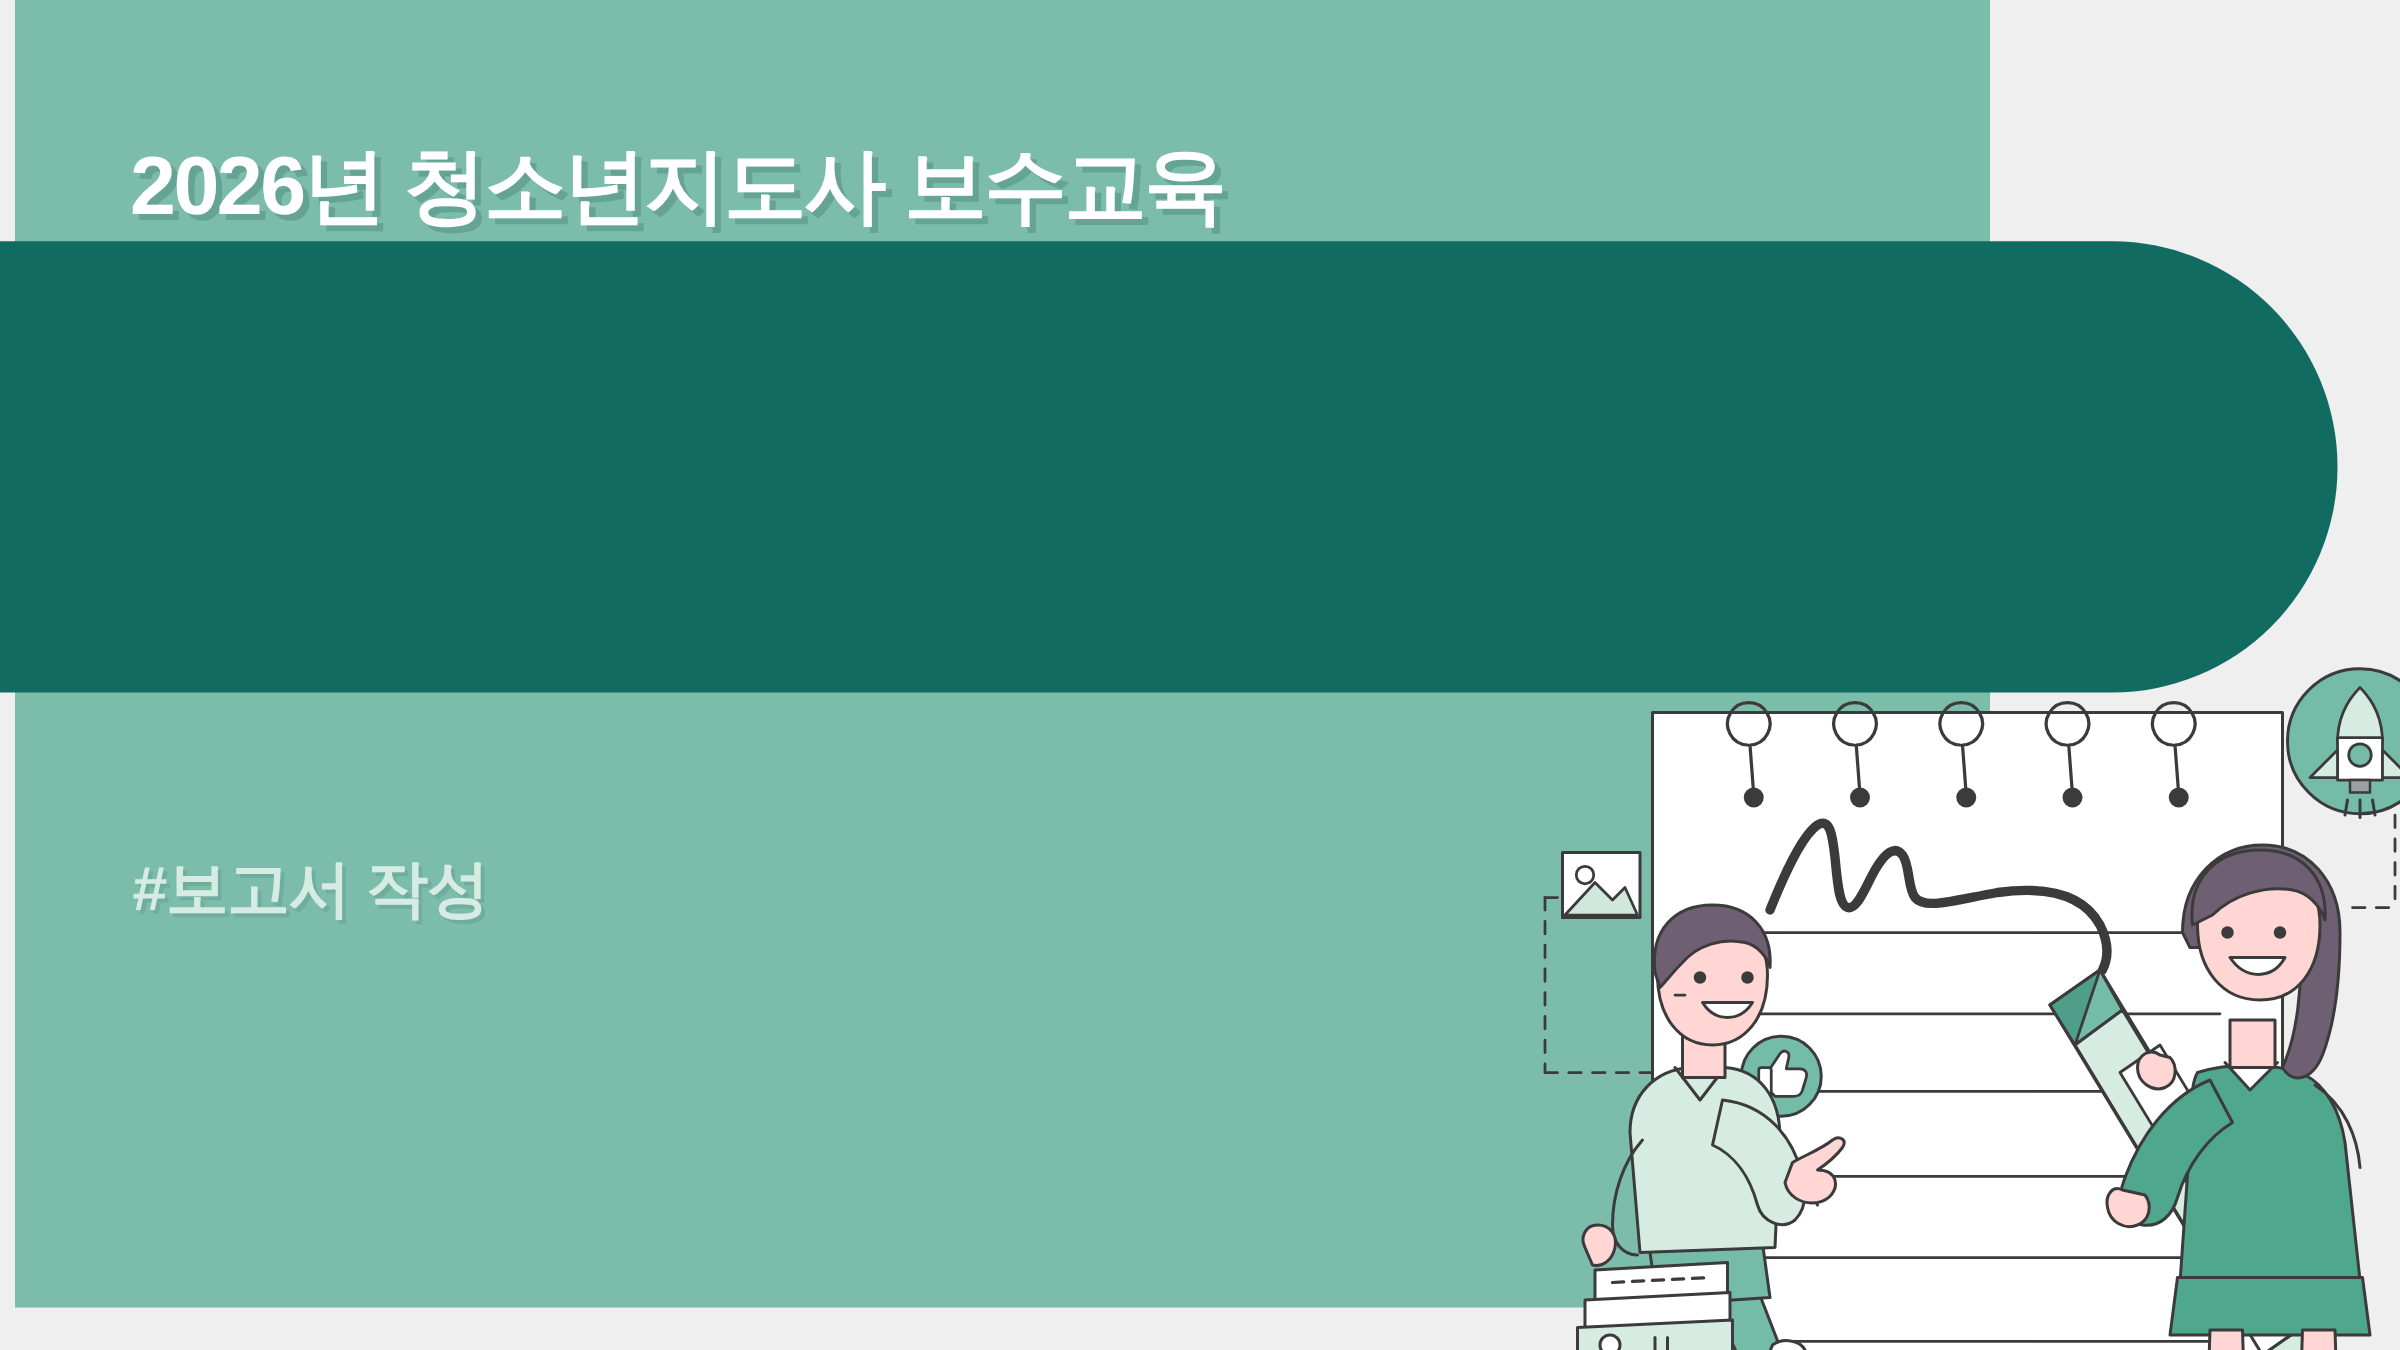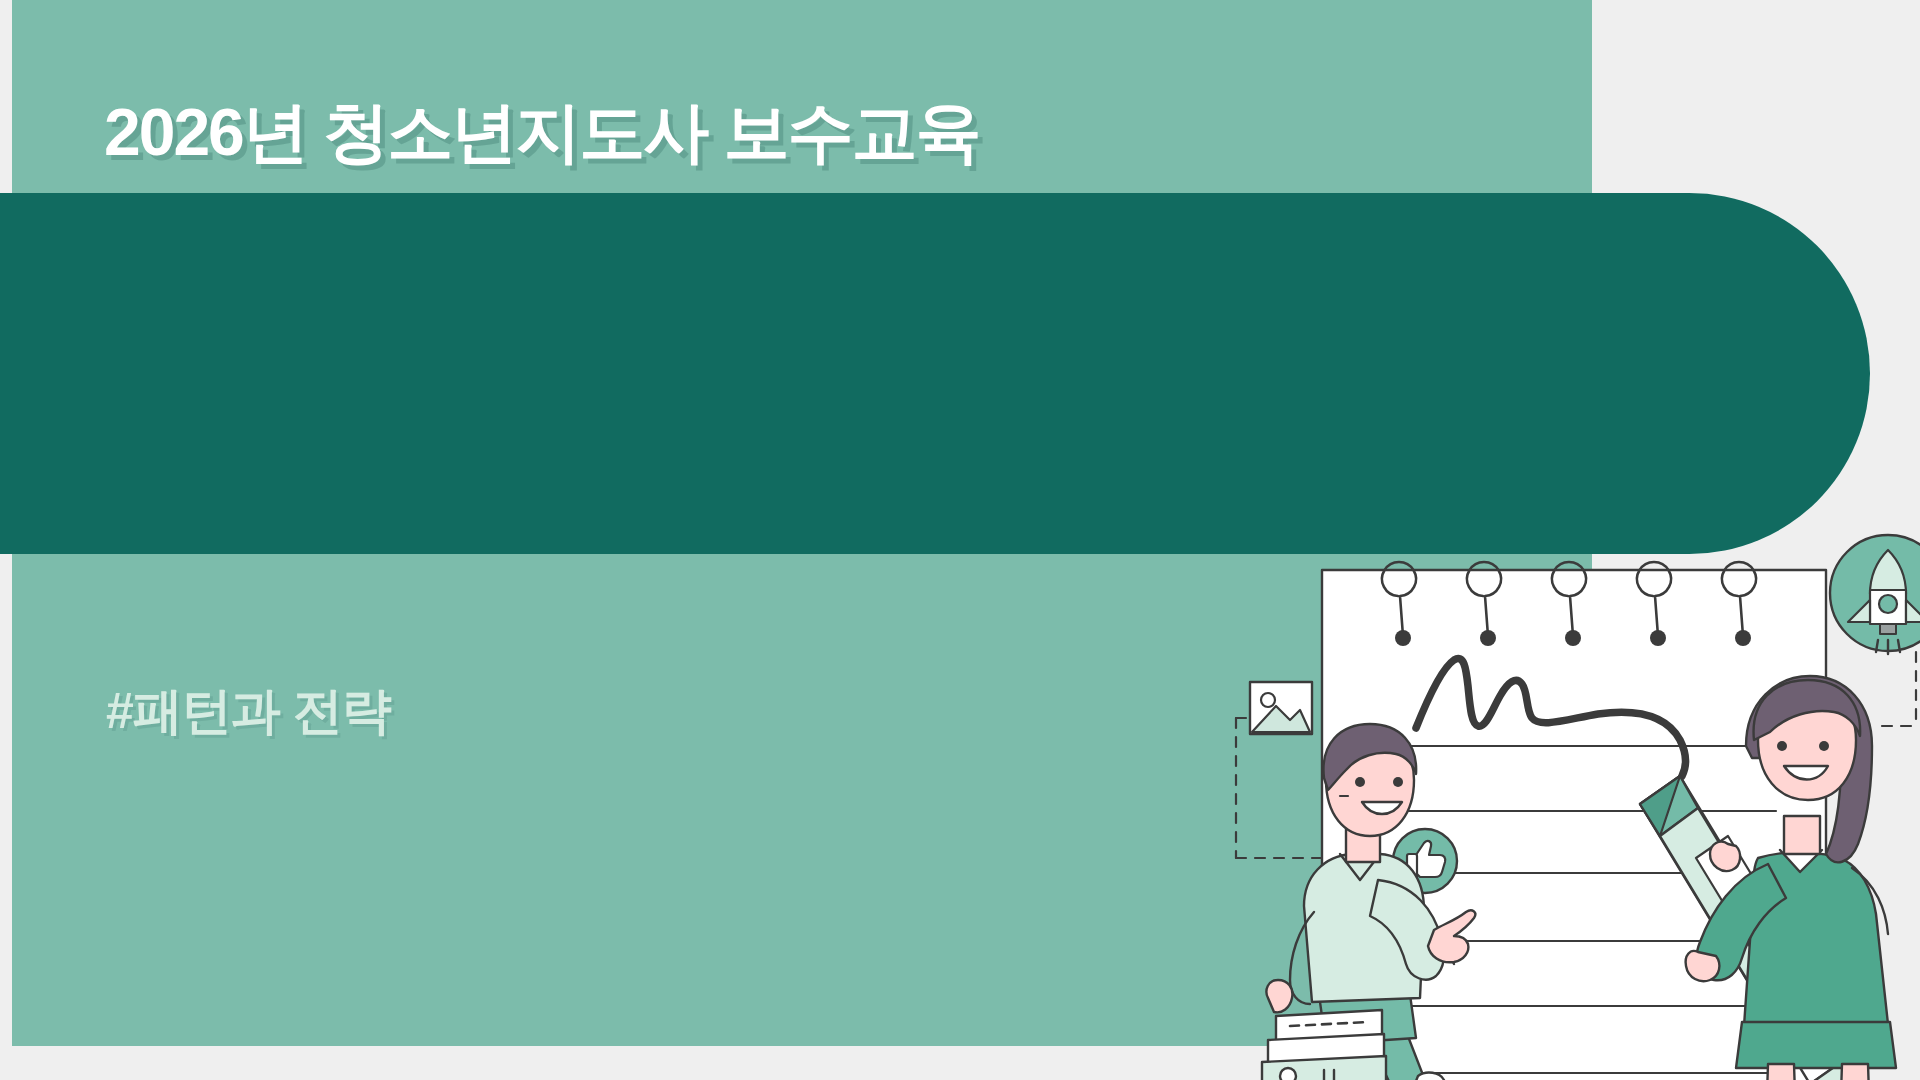--- a/index.html
+++ b/index.html
@@ -24,21 +24,21 @@
     position:absolute;
     left:0; top:193px; width:1870px; height:361px;
     background:#116b60;
     border-top-right-radius:181px;
     border-bottom-right-radius:181px;
   }
 
   
   .eyebrow{
     position:absolute;
-    left:104px; top:88px;
+    left:104px; top:104px;
     font-size:66px; font-weight:700;
     color:#ffffff;
     letter-spacing:-2px;
     white-space:nowrap;
     text-shadow:5px 5px 0 rgba(60,120,110,.35);
   }
 
   
   .headline{
     position:absolute;
@@ -82,21 +82,21 @@
 <div id="slide">
 
   <div class="teal-panel"></div>
 
   <div class="green-band"></div>
 
   <div class="eyebrow">2026년 청소년지도사 보수교육</div>
 
 
   <div class="tags">
-    <div class="tag">#패턴과 전략</div>
+    <div class="tag">#보고서 작성</div>
   </div>
 
   <div class="illo">
     <svg viewBox="0 0 700 560" xmlns="http://www.w3.org/2000/svg">
       <defs>
         <clipPath id="clipAll">
             <rect x="0" y="0" width="700" height="560"></rect>
           </clipPath>
       </defs>
       <g clip-path="url(#clipAll)" stroke-linecap="round" stroke-linejoin="round">

